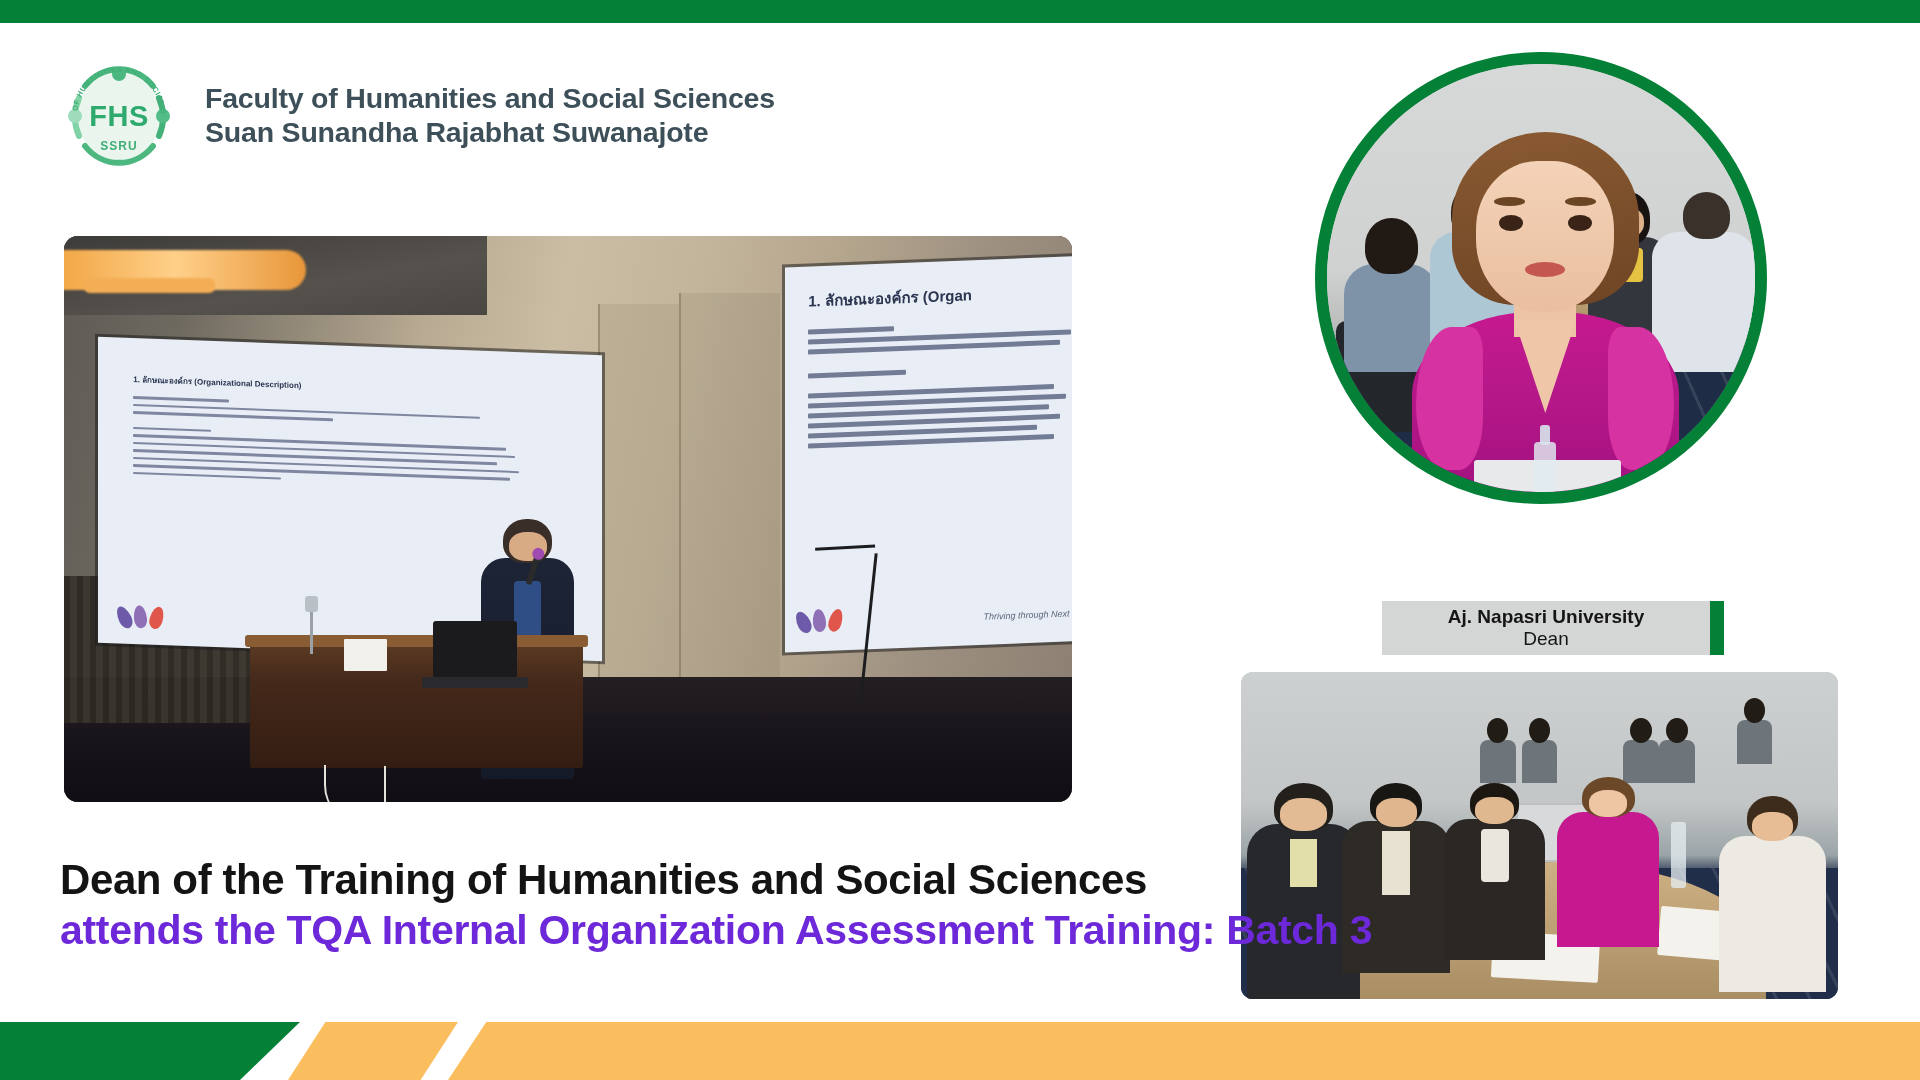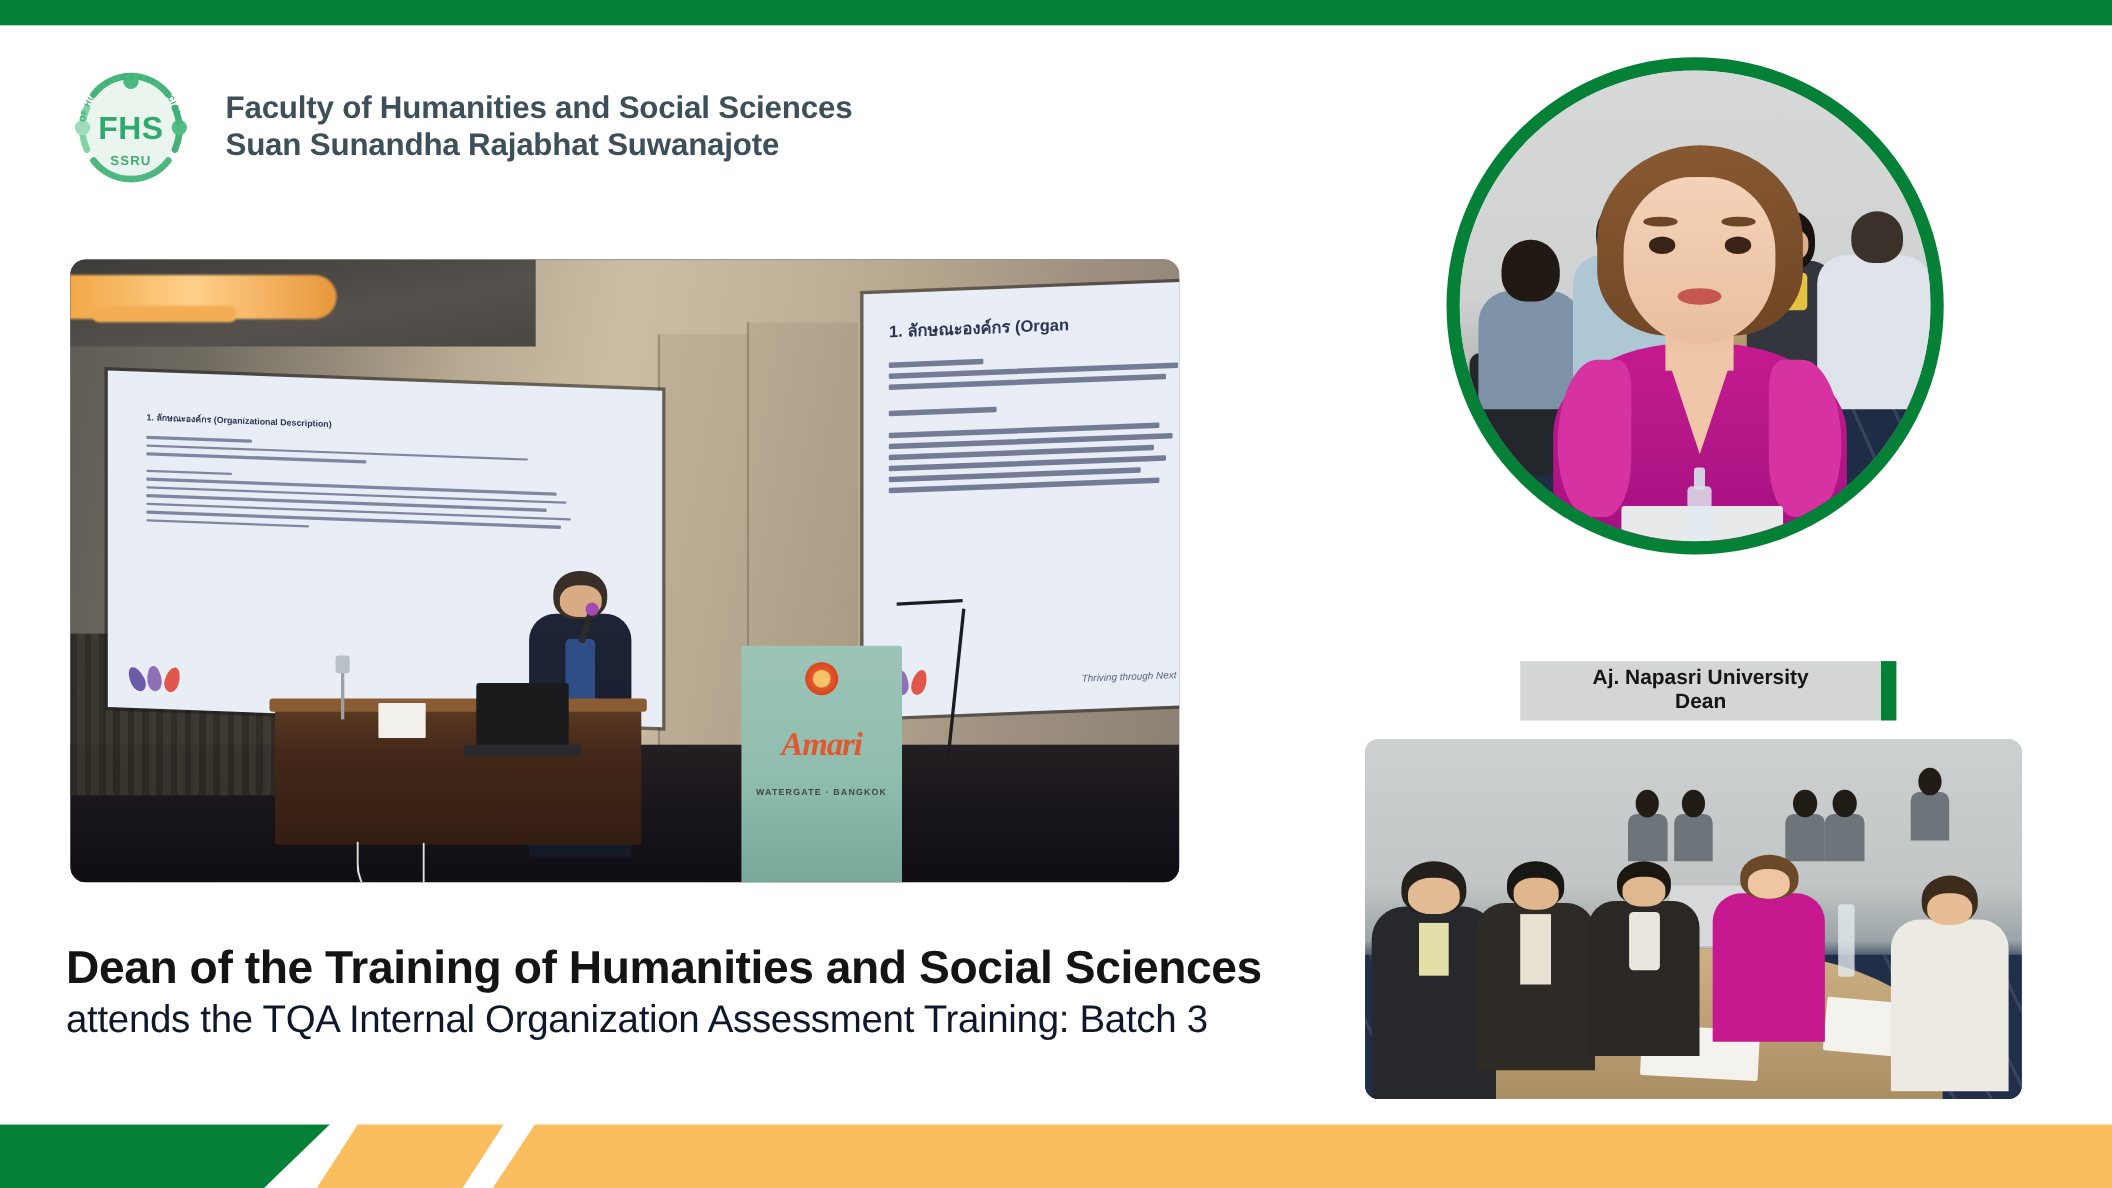--- a/index.html
+++ b/index.html
@@ -301,21 +301,21 @@
   .badge{
     position:absolute; left:1382px; top:601px; width:328px; height:54px;
     background:#d4d6d5; display:flex; flex-direction:column;
     align-items:center; justify-content:center;
   }
   .badge-accent{
     position:absolute; left:1710px; top:601px; width:14px; height:54px;
     background:#048037;
   }
   .badge .nm{ font-size:19px; font-weight:bold; color:#151515; line-height:1.16; }
-  .badge .rl{ font-size:19px; font-weight:bold; color:#151515; line-height:1.16; }
+  .badge .rl{ font-size:19px; font-weight:normal; color:#151515; line-height:1.16; }
 
   
   .photo-group{
     position:absolute; left:1241px; top:672px; width:597px; height:327px;
     border-radius:12px; overflow:hidden; background:#b9bdbe;
   }
   .gp-wall{
     position:absolute; inset:0;
     background:linear-gradient(180deg,#cdd0d0 0%,#c3c6c6 40%,#9ba4a8 56%,#2a3953 62%,#1e2b44 100%);
   }
@@ -372,21 +372,21 @@
   .gp-bg .h{ position:absolute; left:20%; top:0; width:60%; height:38%; background:#221c16; border-radius:50%; }
   .gp-bg .b{ position:absolute; left:0; top:34%; width:100%; height:66%; background:#6d757b; border-radius:8px 8px 0 0; }
 
   
   .caption{ position:absolute; left:60px; top:856px; width:1180px; }
   .caption .l1{
     font-size:42px; font-weight:bold; color:#141414; line-height:1.12;
     letter-spacing:-0.4px; white-space:nowrap;
   }
   .caption .l2{
-    font-size:35px; font-weight:normal; color:#0f172a; line-height:1.18;
+    font-size:41px; font-weight:bold; color:#6d28d9; line-height:1.18;
     letter-spacing:-0.3px; white-space:nowrap; margin-top:3px;
   }
 
   
   .bottom-bar{ position:absolute; left:0; bottom:0; width:1920px; height:58px; }
   .bb-seg{ position:absolute; top:0; height:58px; }
   .bb-green{
     left:0; width:300px; background:#048037;
     clip-path:polygon(0 0, 100% 0, 80% 100%, 0 100%);
   }
@@ -514,25 +514,20 @@
       <div class="pm-tabletop"></div>
       <div class="pm-card"></div>
       <div class="pm-card"></div>
       <div class="pm-laptop"></div>
       <div class="pm-mic2"></div>
       <div class="pm-cable" style="left:22%;bottom:-46%;width:40px;height:60px;"></div>
       <div class="pm-cable" style="left:40%;bottom:-58%;width:60px;height:74px;"></div>
     </div>
     <div class="pm-stand"></div>
 
-    <div class="podium">
-      <div class="podium-logo"></div>
-      <div class="podium-name">Amari</div>
-      <div class="podium-sub">WATERGATE · BANGKOK</div>
-    </div>
   </div>
 </div>
 
 <div class="portrait">
   <div class="pt-scene">
     <div class="pt-wall"></div>
     <div class="pt-carpet"></div>
     <div class="pt-tableB"></div>
     <div class="pt-tableA"></div>
     <div class="pt-chair"></div>

